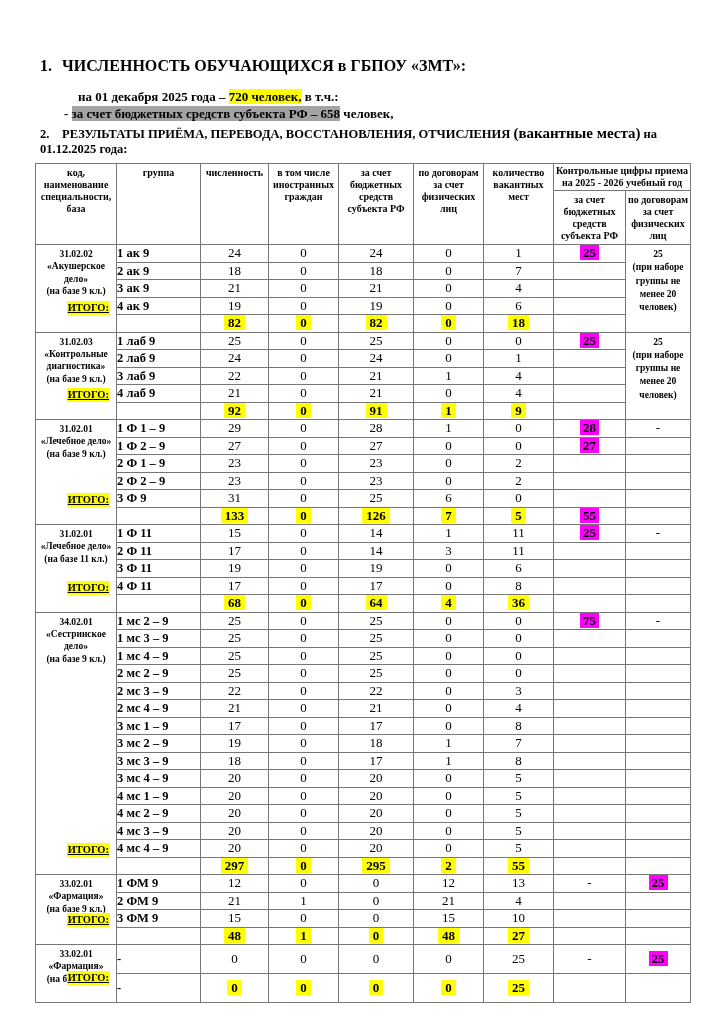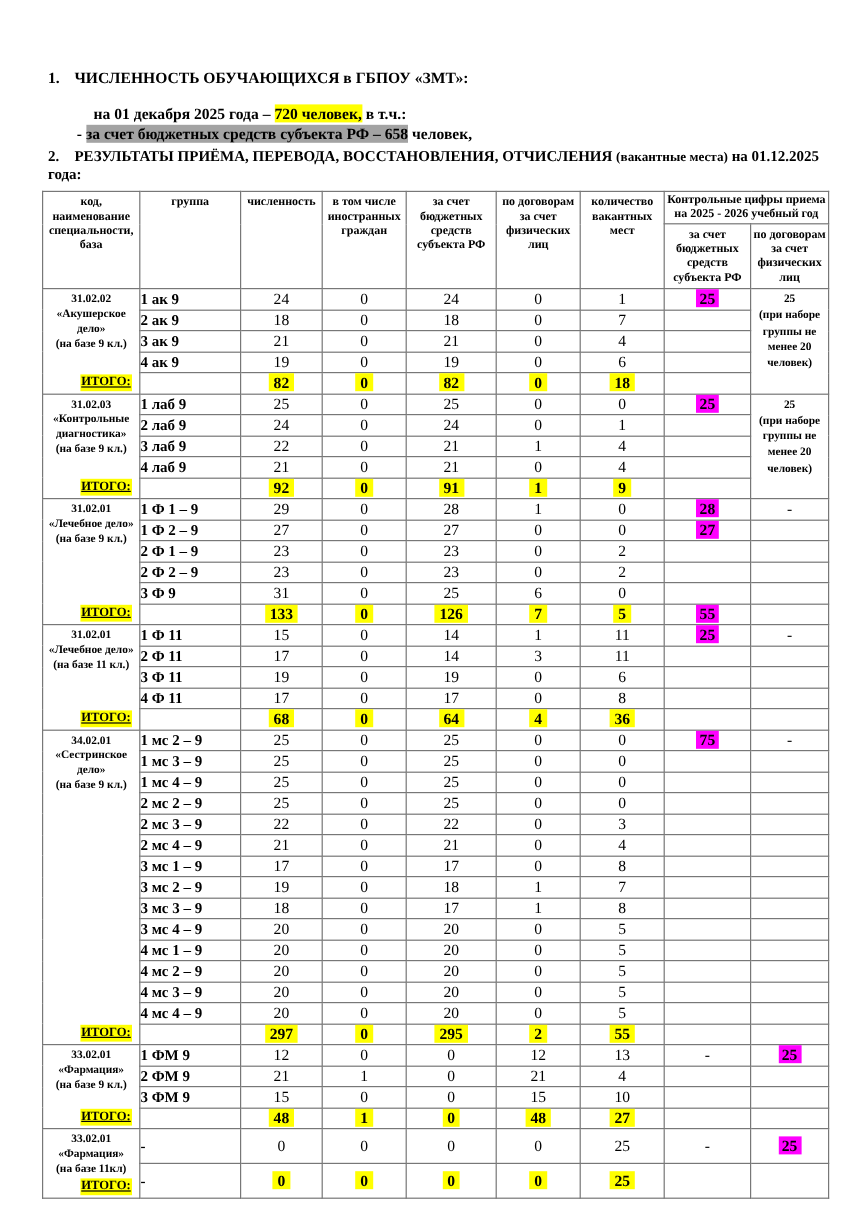--- a/index.html
+++ b/index.html
@@ -3,28 +3,28 @@
 <meta charset="utf-8">
 <style>
   html,body { margin:0; padding:0; }
   body {
     width:723px; height:1023px; background:#ffffff; color:#000;
     font-family:"Liberation Serif","DejaVu Serif",serif;
     overflow:hidden;
   }
   .content { padding:57px 30px 0 40px; }
 
-  .h1 { font-size:13px; font-weight:bold; margin:0; }
+  .h1 { font-size:16px; font-weight:bold; margin:0; }
   .hnum { display:inline-block; width:22px; }
   .intro { margin:13px 0 3px 0; font-weight:bold; font-size:13px; line-height:17px; }
   .intro p { margin:0; }
   .l1 { margin-left:38px !important; }
   .l2,.l3 { margin-left:24px !important; }
   .h2 { font-size:12.5px; font-weight:bold; margin:3px 0 6px 0; }
-  .h2 .small { font-size:11px; }
+  .h2 .small { font-size:15px; }
 
   .hl-y { background:#ffff00; }
   .hl-c { background:#a3a3a3; }
   .hl-g { background:#00ff00; }
   .hl-gray { background:#bfbfbf; }
   .hl-m { background:#ff00ff; font-weight:bold; padding:0 3px; }
 
   table { border-collapse:collapse; table-layout:fixed; width:655px; margin-left:-5px; }
   th,td { border:1px solid #777; }
   th {
@@ -32,21 +32,21 @@
     vertical-align:top; text-align:center; padding:3px 1px 2px;
   }
   .kcp-group { vertical-align:middle; height:20px; padding:1px; }
   td.num { text-align:center; font-size:13px; height:16.5px; line-height:16px; padding:0; }
   td.grp { text-align:left; font-weight:bold; font-size:12.5px; height:16.5px; line-height:16px; padding:0; }
   td.spec {
     vertical-align:top; position:relative; text-align:center;
     font-weight:bold; font-size:9.5px; line-height:1.3; padding:3px 2px 17px;
   }
   .itogo {
-    position:absolute; bottom:2px; right:6px;
+    position:absolute; bottom:17px; right:6px;
     font-size:10.5px; font-weight:bold; text-decoration:underline;
     background:#ffff00; padding:0 1px; white-space:nowrap;
   }
   td.note {
     vertical-align:top; text-align:center; font-weight:bold;
     font-size:9.5px; line-height:1.4; padding:3px 2px;
   }
   .tot { font-weight:bold; background:#ffff00; padding:0 4px; }
 </style>
 </head>

